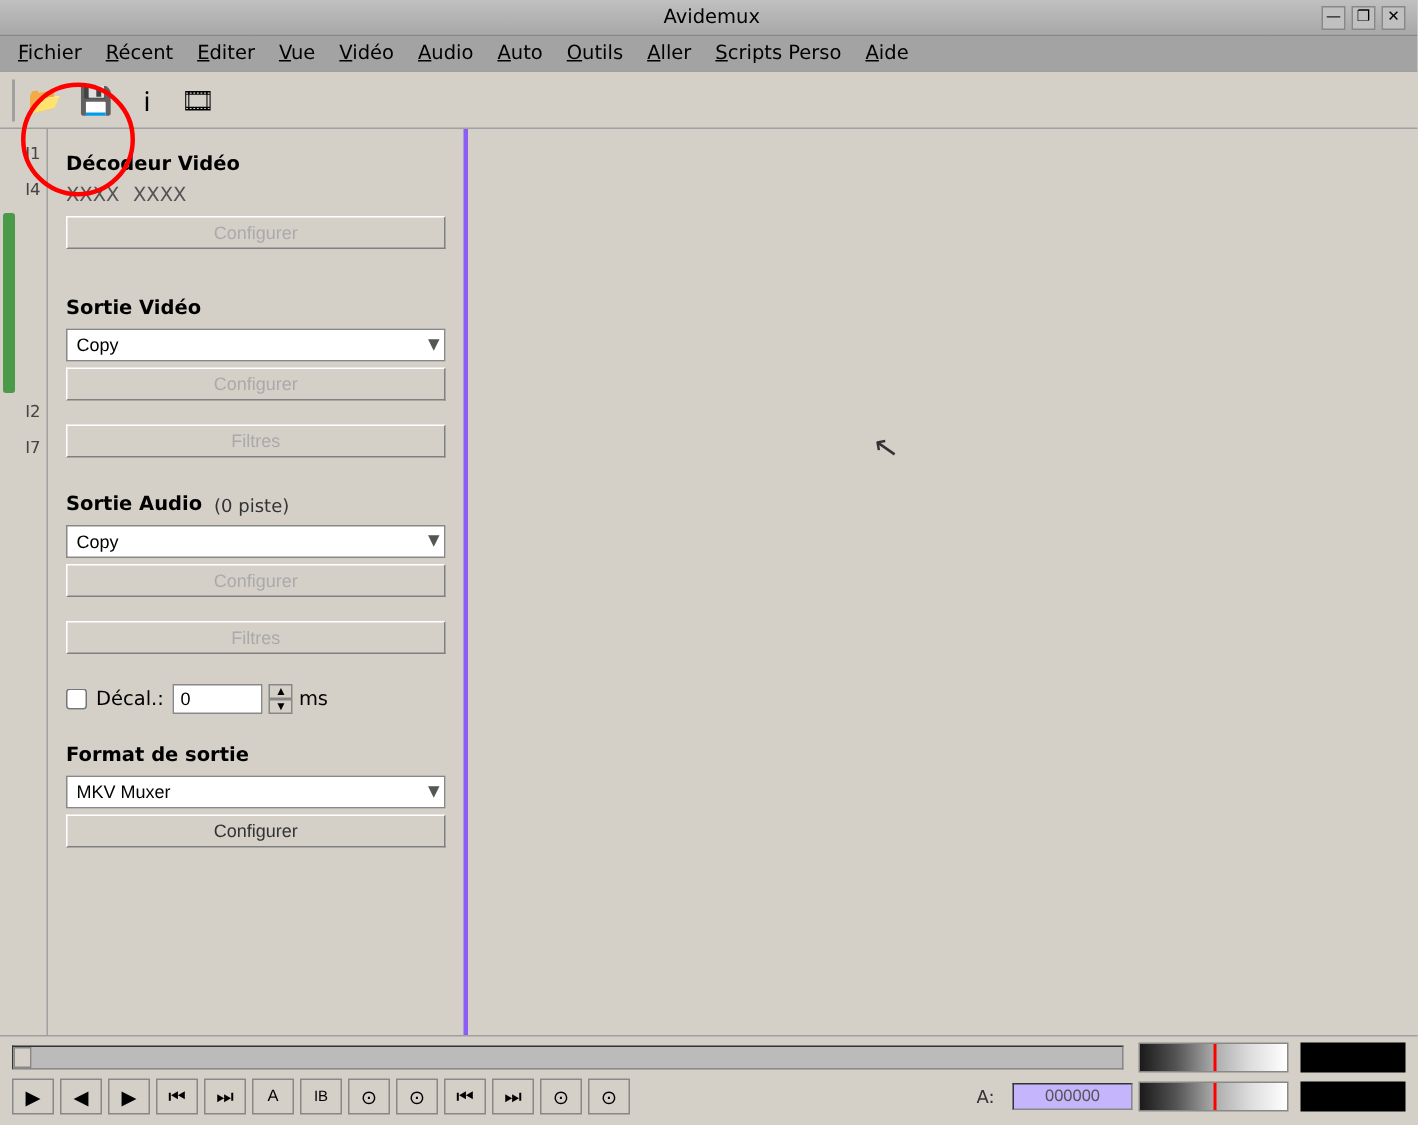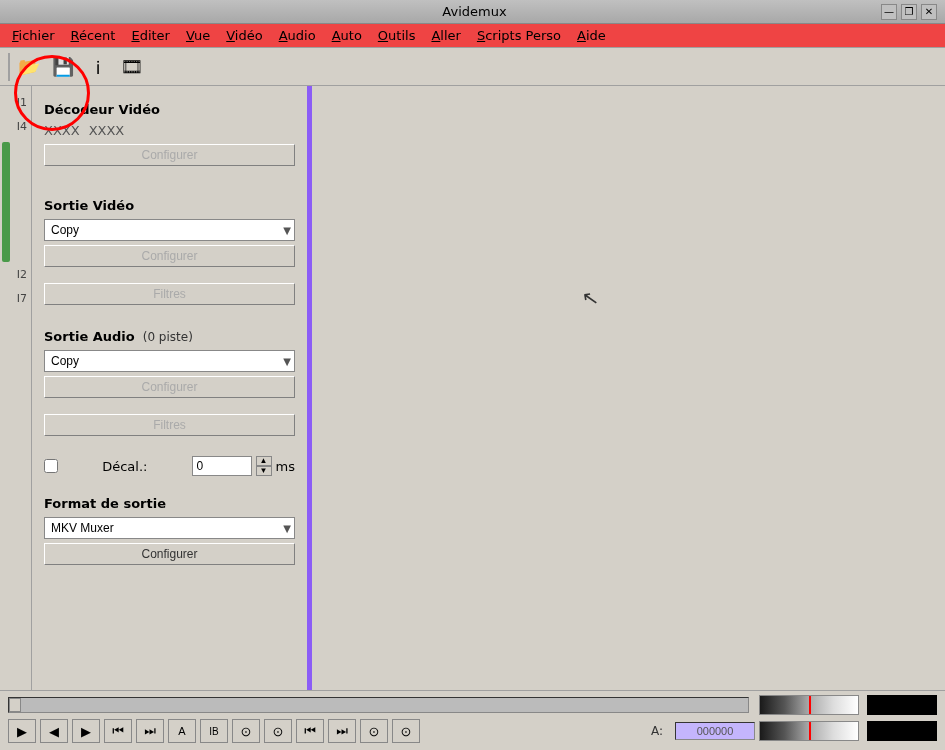--- a/index.html
+++ b/index.html
@@ -40,21 +40,21 @@
       border: 1px solid #888;
       font-size: 10px;
       display: flex;
       align-items: center;
       justify-content: center;
       cursor: pointer;
     }
 
     
     .menu-bar {
-      background: #ef4444;
+      background: #a3a3a3;
       height: 24px;
       display: flex;
       align-items: center;
       padding: 0 4px;
       border-bottom: 1px solid #a0a0a0;
     }
     .menu-item {
       padding: 2px 8px;
       cursor: pointer;
       color: #000;
@@ -109,21 +109,21 @@
       padding-right: 4px;
       color: #444;
       font-size: 11px;
     }
 
     
     .left-panel {
       width: 280px;
       background: #d4d0c8;
       padding: 8px 12px;
-      border-right: 5px solid #8b5cf6;
+      border-right: 3px solid #8b5cf6;
       overflow-y: auto;
     }
 
     
     .section-title {
       font-weight: bold;
       font-size: 13px;
       color: #000;
       margin-bottom: 6px;
       margin-top: 8px;
@@ -179,23 +179,22 @@
       transform: translateY(-50%);
       pointer-events: none;
       font-size: 10px;
       color: #555;
     }
 
     
     .checkbox-row {
       display: flex;
       align-items: center;
-      gap: 20px;
+      gap: 6px;
       margin-bottom: 4px;
-      justify-content: space-between;
     }
     .checkbox-row input[type="checkbox"] {
       width: 14px;
       height: 14px;
     }
 
     
     .spinbox-row {
       display: flex;
       align-items: center;

